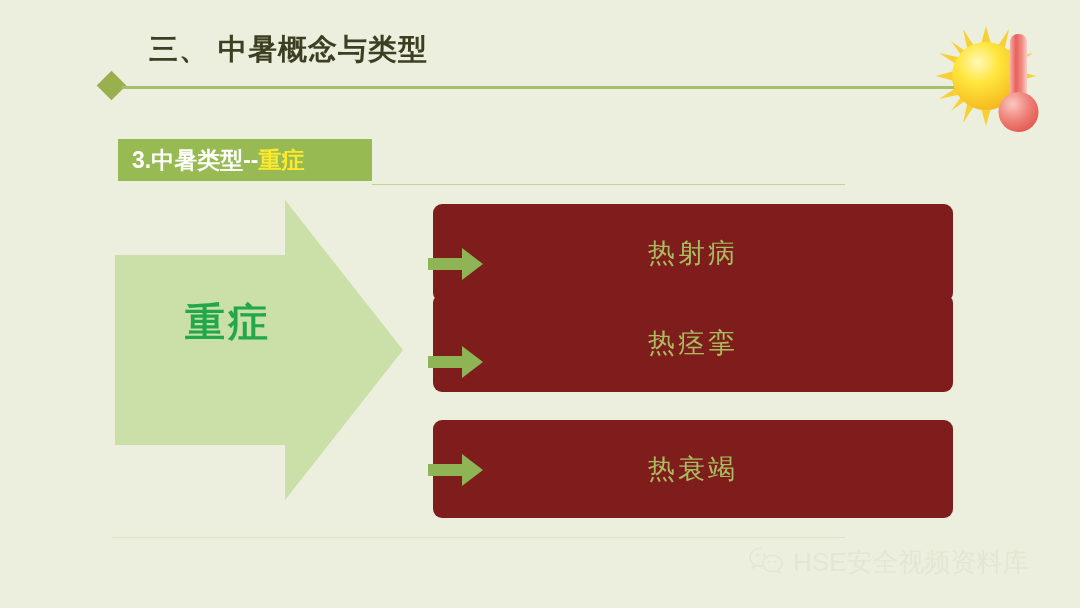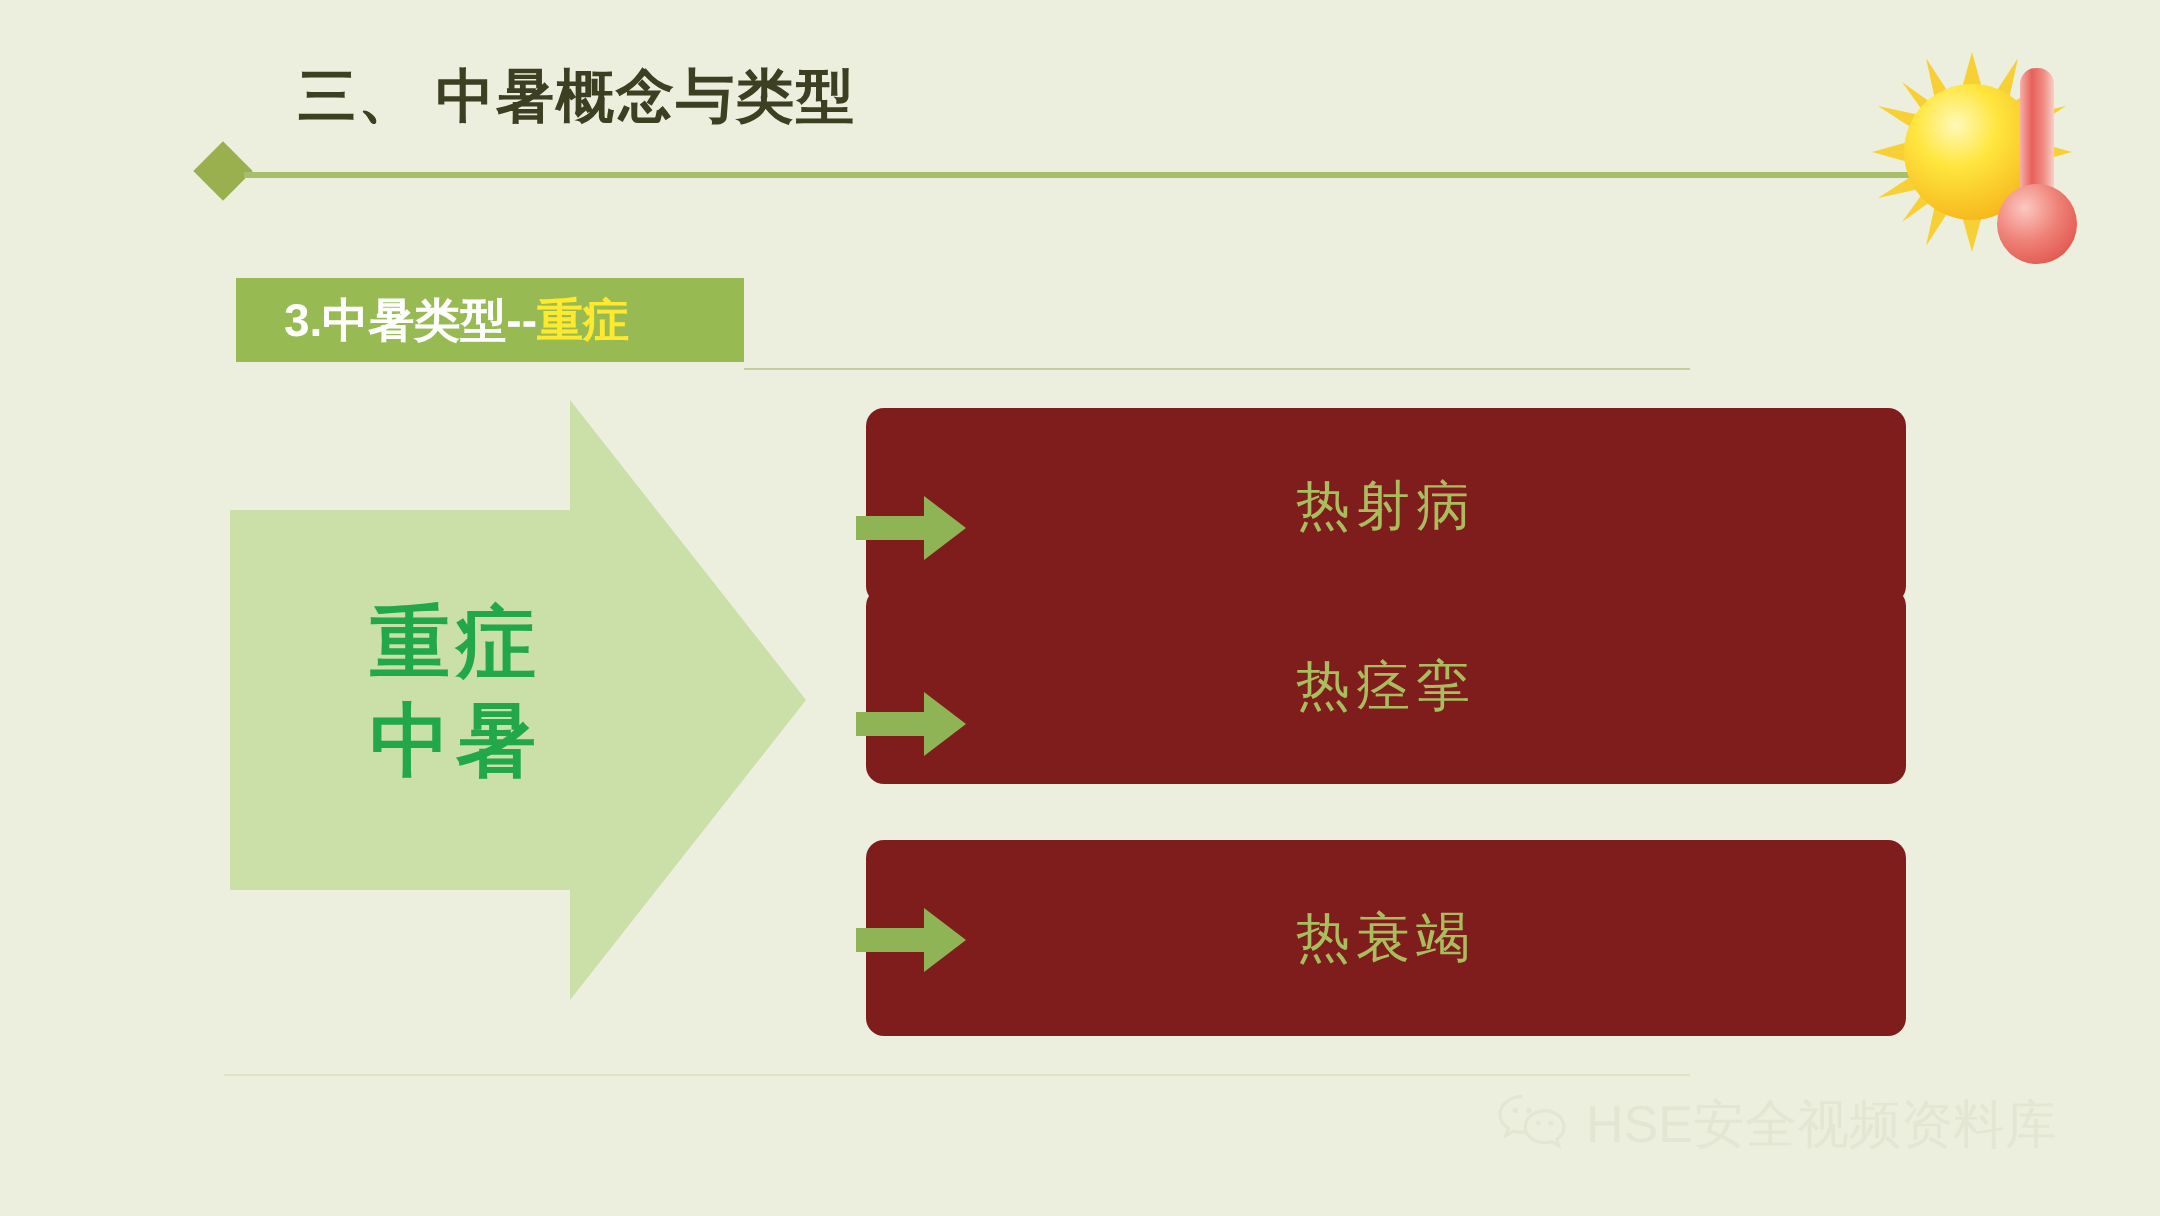--- a/index.html
+++ b/index.html
@@ -63,21 +63,21 @@
   
   #subtitle-banner {
     position: absolute;
     left: 118px;
     top: 139px;
     width: 254px;
     height: 42px;
     background: #97bb52;
     display: flex;
     align-items: center;
-    padding-left: 24px;
+    padding-left: 14px;
     box-sizing: border-box;
   }
   #subtitle-banner .st-main {
     font-size: 23px;
     font-weight: bold;
     color: #ffffff;
     letter-spacing: 0px;
     white-space: nowrap;
   }
   #subtitle-banner .st-accent {
@@ -242,21 +242,20 @@
     <span class="st-main">3.中暑类型--</span>
       <span class="st-accent">重症</span>
   </div>
   <div id="subtitle-rule"></div>
 
   <svg id="big-arrow" viewBox="0 0 292 304" xmlns="http://www.w3.org/2000/svg">
     <polygon points="2,57 172,57 172,2 290,152 172,302 172,247 2,247" fill="#cbdfa8"></polygon>
   </svg>
   <div id="big-arrow-label">
     <span class="line">重症</span>
-    <span class="line">中暑</span>
   </div>
 
   <div class="panel" id="panel-0">
     <div class="panel-label">热射病</div>
   </div>
   <svg class="panel-arrow" id="panel-arrow-0" viewBox="0 0 56 34" xmlns="http://www.w3.org/2000/svg">
     <polygon points="0,11 34,11 34,1 55,17 34,33 34,23 0,23" fill="#8fb455"></polygon>
   </svg>
 
   <div class="panel" id="panel-1">

